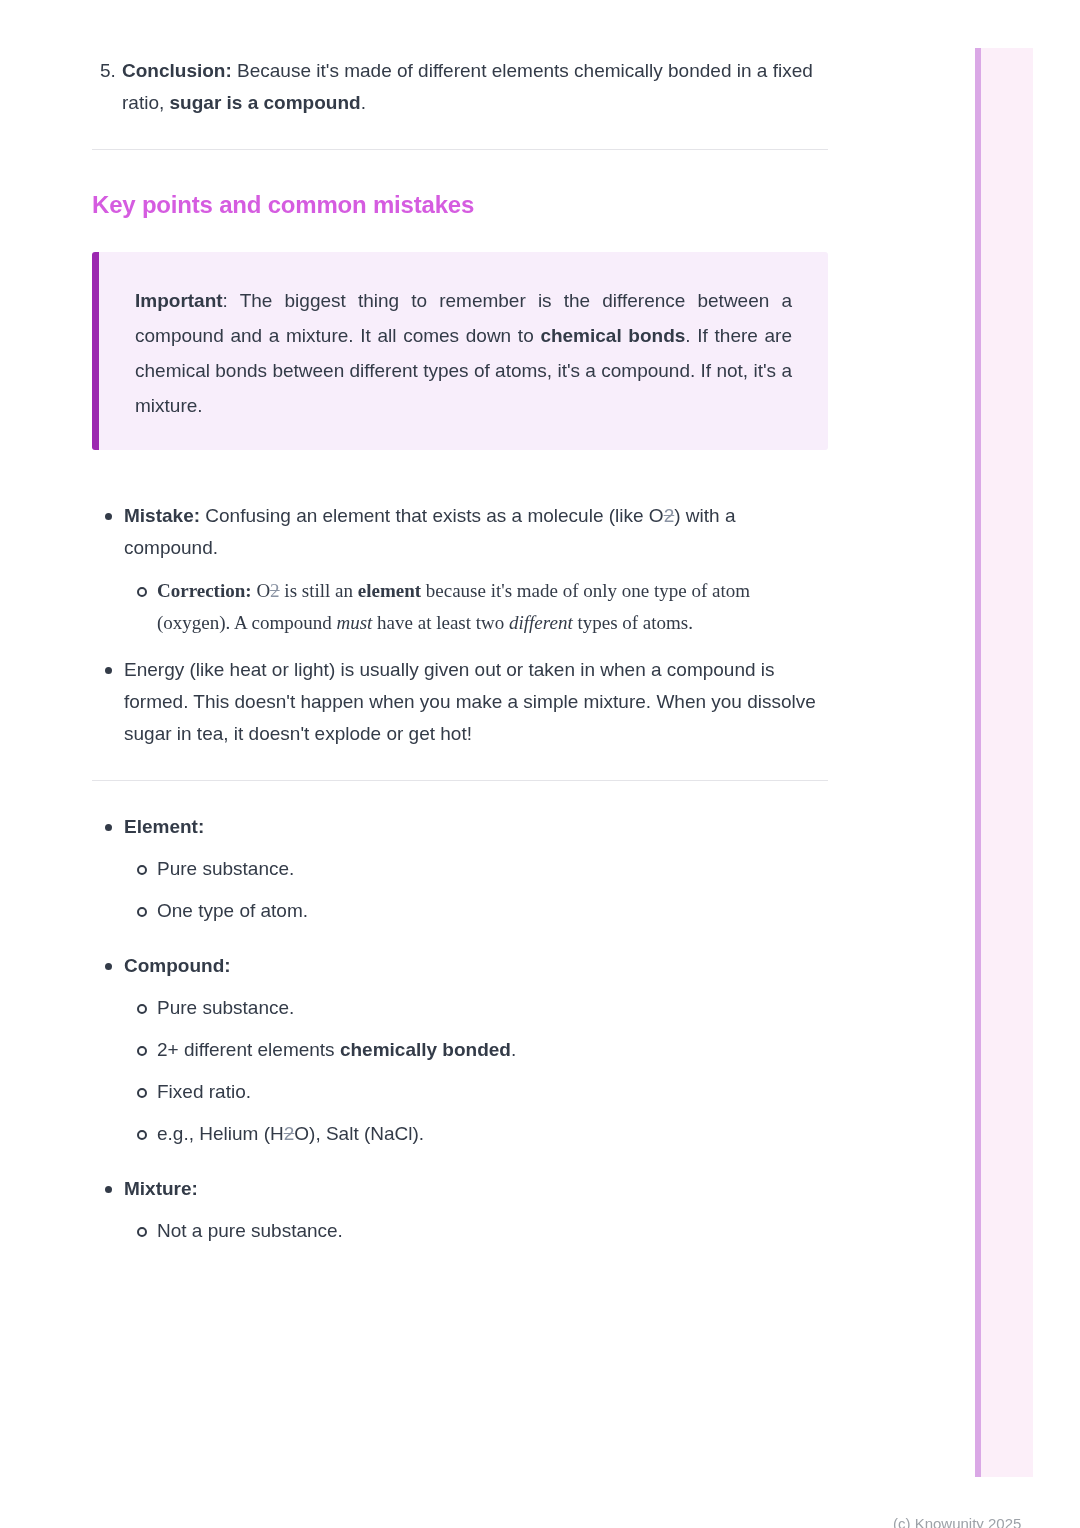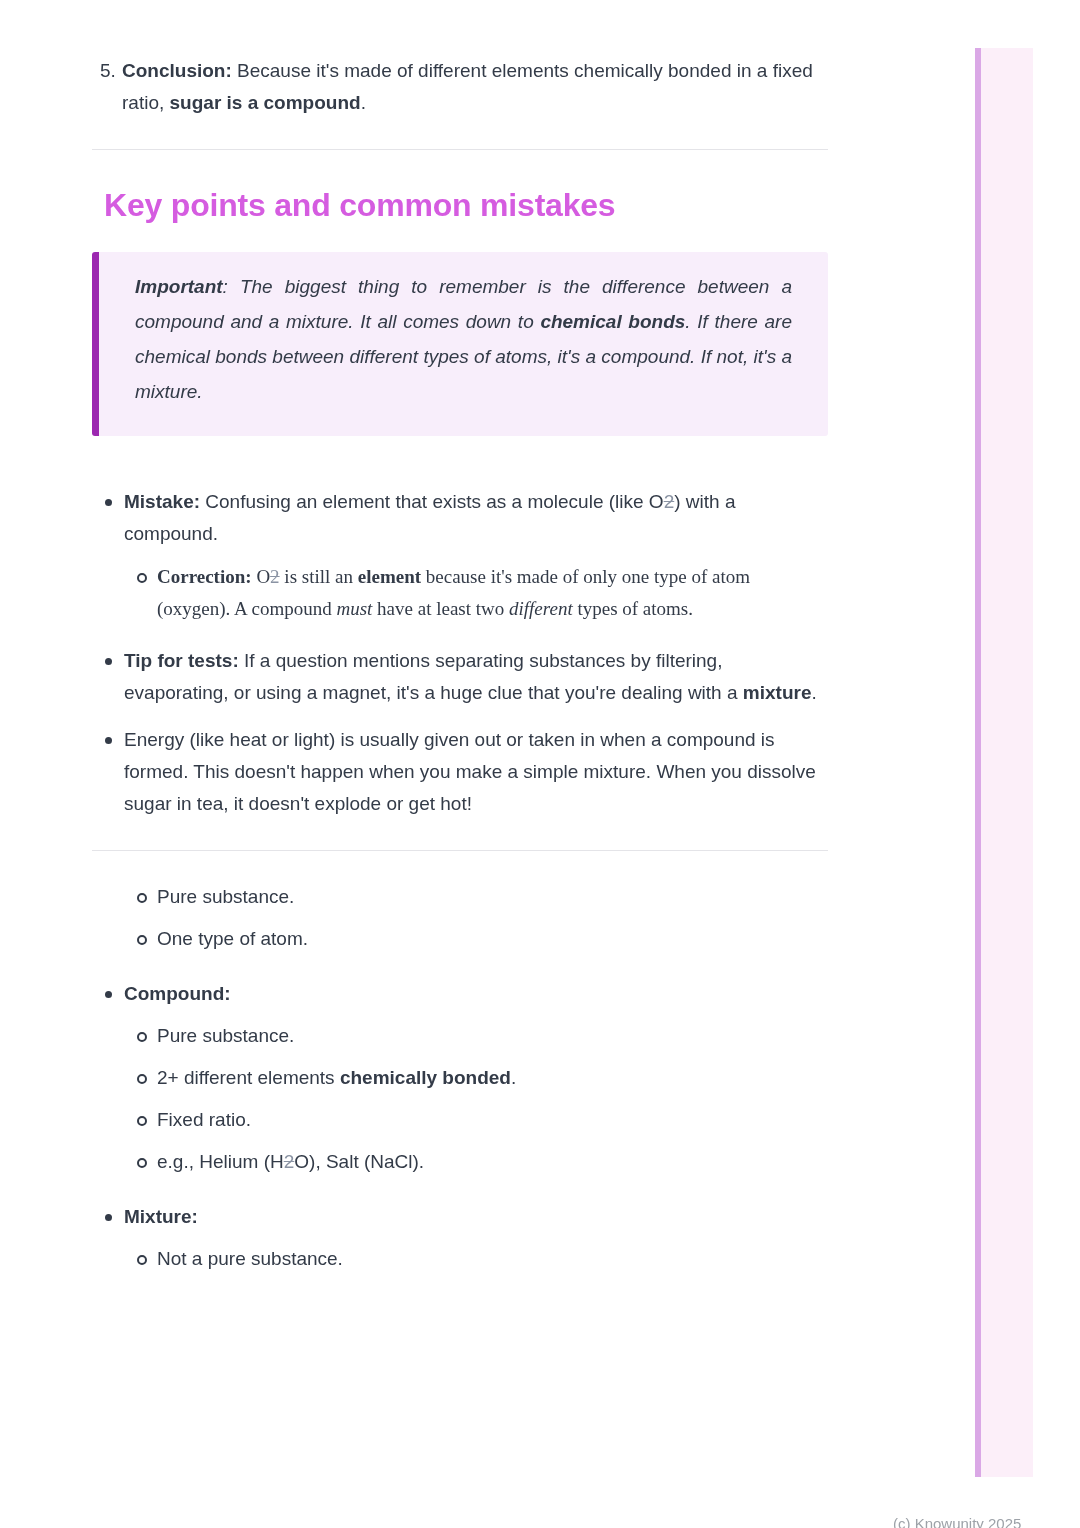--- a/index.html
+++ b/index.html
@@ -27,29 +27,28 @@
     left:92px;top:0;
     width:736px;
   }
   
   .num-item{display:flex;padding-top:55px;font-size:19px;line-height:32px;}
   .num{flex:none;width:22px;margin-left:8px;}
   .num-item p{margin:0;}
   
   .divider{border:none;border-top:1px solid var(--divider);margin:30px 0 0;}
   
-  .h2{font-size:32px;line-height:30px;font-weight:700;color:var(--pink);margin:40px 12px 0;letter-spacing:-0.2px;}
+  .h2{font-size:24px;line-height:30px;font-weight:700;color:var(--pink);margin:40px 0 0;letter-spacing:-0.2px;}
   
   .callout{
     margin-top:32px;
     background:var(--callout-bg);
     border-left:7px solid var(--callout-border);
     border-radius:3px;
-    padding:17px 36px 27px 36px;
-    font-style:italic;
+    padding:31px 36px 27px 36px;
   }
   .callout p{margin:0;font-size:19px;line-height:35px;text-align:justify;}
   
   .list{margin-top:50px;}
   .li1{position:relative;padding-left:32px;font-size:19px;line-height:32px;}
   .li1 .dot{position:absolute;left:13px;top:13px;width:7px;height:7px;border-radius:50%;background:var(--body);}
   .li2{position:relative;padding-left:65px;font-size:19px;line-height:32px;}
   .li2 .circle{position:absolute;left:45px;top:12px;width:6px;height:6px;border:2px solid var(--body);border-radius:50%;background:transparent;}
   .mt11{margin-top:11px;font-family:Liberation Serif, serif;}
   .mt20{margin-top:20px;}
@@ -102,37 +101,37 @@
     <div class="li1">
       <span class="dot"></span>
       <b>Mistake:</b><span> Confusing an element that exists as a molecule (like O</span><s>2</s><span>) with a compound.</span>
     </div>
 
     <div class="li2 mt11">
       <span class="circle"></span>
       <b>Correction:</b><span> O</span><s>2</s><span> is still an </span><b>element</b><span> because it's made of only one type of atom (oxygen). A compound </span><i>must</i><span> have at least two </span><i>different</i><span> types of atoms.</span>
     </div>
 
-    <div class="li1 mt20">
-      <span class="dot"></span>
-      <b>Tip for tests:</b><span> If a question mentions separating substances by filtering, evaporating, or using a magnet, it's a huge clue that you're dealing with a </span><b>mixture</b><span>.</span>
-    </div>
 
     <div class="li1 mt15">
       <span class="dot"></span>
       <span>Energy (like heat or light) is usually given out or taken in when a compound is formed. This doesn't happen when you make a simple mixture. When you dissolve sugar in tea, it doesn't explode or get hot!</span>
     </div>
 
   </div>
 
   <hr class="divider">
 
 
   <div class="sum-list">
 
+    <div class="li1 sum-label">
+      <span class="dot"></span>
+      <b>Element:</b>
+    </div>
     <div class="li2 sum-sub">
       <span class="circle"></span>
       <span>Pure substance.</span>
     </div>
     <div class="li2 sum-sub">
       <span class="circle"></span>
       <span>One type of atom.</span>
     </div>
 
     <div class="li1 sum-label">

